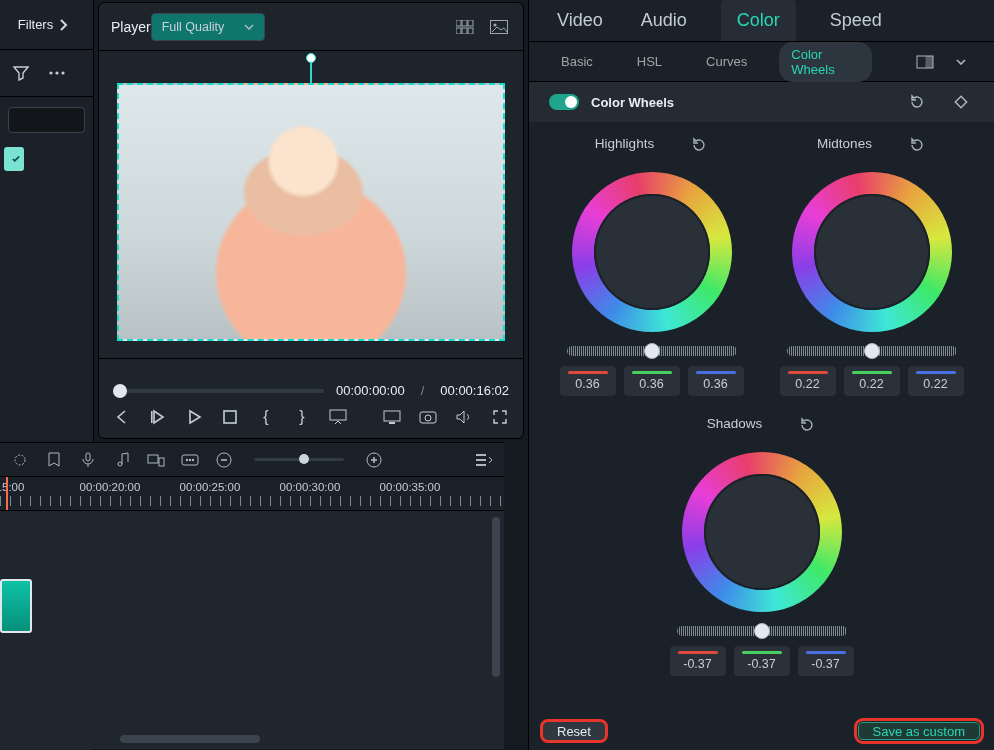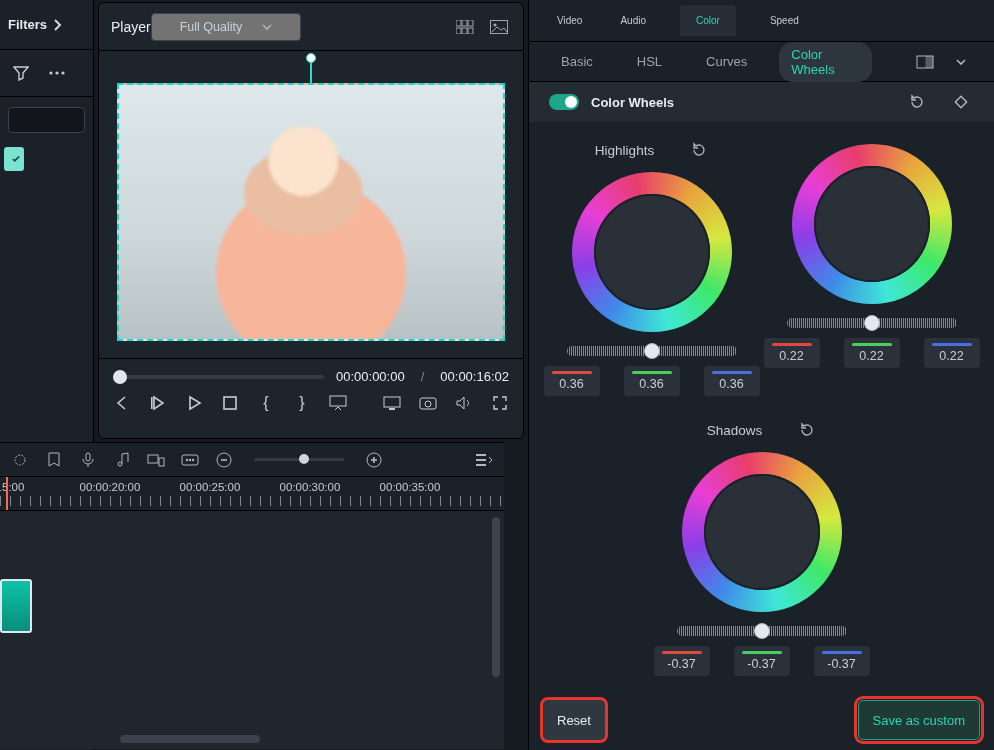--- a/index.html
+++ b/index.html
@@ -15,24 +15,23 @@
   }
   
   .left-strip {
     width: 94px;
     background: #1c2129;
     border-right: 1px solid #000;
     flex: 0 0 94px;
     display: flex; flex-direction: column;
   }
   .filters-head {
-    height: 50px; display:flex; align-items:center; justify-content:flex-start;
+    height: 50px; display:flex; align-items:center; justify-content:center;
     padding: 0 8px;
     border-bottom: 1px solid #000;
-    font-weight: bold;
   }
   .filters-head span { font-size: 13px; color:#e5ebf1; }
   .chev { width: 22px;height:22px; border-radius:4px; display:flex;align-items:center;justify-content:center;}
   .filters-row { display:flex; gap:10px; padding:10px 8px; align-items:center; border-bottom:1px solid #000;}
   .icon-btn {
     width: 26px; height: 26px;
     display:flex; align-items:center; justify-content:center;
     border-radius:4px; color:#aeb8c4;
   }
   .empty-list {
@@ -73,22 +72,22 @@
     margin: 2px 4px 4px 4px;
     border-radius: 6px;
     display:flex; flex-direction:column;
   }
   .player-head {
     height: 48px; display:flex; align-items:center; gap:0; padding:0 12px;
     border-bottom: 1px solid #000;
   }
   .player-title { color:#e7edf3; font-size:14px; }
   .quality-select {
-    background:#737373; border:1px solid #3b434e; border-radius:4px;
-    height:28px; padding:0 28px; display:flex; align-items:center; gap:20px;
+    background:#0f766e; border:1px solid #3b434e; border-radius:4px;
+    height:28px; padding:0 10px; display:flex; align-items:center; gap:20px;
     font-size:12.5px; color:#c8d2dc;
   }
   .player-head .spacer { flex:1; }
   .view-icons { display:flex; gap:10px;}
   .vicon { width:24px;height:24px;display:flex;align-items:center;justify-content:center; color:#9aa6b2;}
   .preview-wrap {
     flex:1; display:flex; align-items:flex-start; justify-content:center;
     padding: 8px 8px 0 8px;
     background:#1e242c;
   }
@@ -112,21 +111,21 @@
     border:1px solid #2fd9c7;
   }
   .handle.tc { top:-30px; left:calc(50% - 5px); }
   .handle-stem {
     position:absolute; top:-22px; left:calc(50% - 1px);
     width:2px; height:22px; background:#2fd9c7;
   }
 
   
   .transport {
-    height: 80px; padding: 10px 14px 6px; border-top:1px solid #000;
+    height: 80px; padding: 24px 14px 6px; border-top:1px solid #000;
   }
   .seek { display:flex; align-items:center; gap:12px; }
   .seek-track { flex:1; height:4px; background:#323a44; border-radius:2px; position:relative;}
   .seek-knob { position:absolute; top:-5px; left:0; width:14px;height:14px;border-radius:50%;background:#e1e7ee; }
   .tc { font-size:13px; color:#e7edf3; }
   .tc.sep { color:#7e8892; margin:0 4px;}
   .transport-btns { display:flex; gap:18px; margin-top:10px; align-items:center;}
   .tbtn { width:18px;height:18px;display:flex;align-items:center;justify-content:center;color:#c3ccd6;}
 
   
@@ -185,21 +184,21 @@
     flex:1;
     background:#1b2128;
     border-left:1px solid #000;
     display:flex; flex-direction:column;
     position:relative;
   }
   .maintabs {
     height:42px; display:flex; align-items:center; gap:30px; padding:0 24px;
     border-bottom: 1px solid #000;
   }
-  .maintabs .tab { font-size:10px; color:#c3ccd6; padding:10px 4px; cursor:pointer;}
+  .maintabs .tab { font-size:18px; color:#c3ccd6; padding:10px 4px; cursor:pointer;}
   .maintabs .tab.active {
     color:#28d7b5; background:#262d36; border-radius:4px 4px 0 0; padding:10px 16px;
   }
   .subtabs {
     height:40px; display:flex; align-items:center; gap:20px; padding:0 20px;
     border-bottom: 1px solid #000;
   }
   .subtabs .stab { font-size:13px; color:#a3a3a3; padding:5px 12px; border-radius:14px;}
   .subtabs .stab.active { background:#2d353f; color:#28d7b5;}
   .subtabs .spacer { flex:1;}
@@ -214,21 +213,21 @@
     width:30px;height:16px;border-radius:10px;background:#1fa58c;position:relative;
   }
   .toggle::after{content:'';position:absolute;width:12px;height:12px;border-radius:50%;background:#fff;top:2px;right:2px;}
 
   .wheels-area {
     flex:1; padding: 14px 18px; overflow:auto;
     background:#1b2128;
   }
   .wheel-row { display:flex; gap:30px; justify-content:center;}
   .wheel-col { width:190px; display:flex; flex-direction:column; align-items:center;}
-  .wheel-title { height:28px; display:flex; align-items:center; gap:36px; font-size:13.5px;}
+  .wheel-title { height:28px; display:flex; gap:36px; font-size:13.5px;}
   .wheel-title .reset-i { width:18px;height:18px;display:flex;align-items:center;justify-content:center;color:#a8b2bd;}
   .wheel {
     width: 160px; height:160px; border-radius:50%;
     background: conic-gradient(from -12deg, #e83e6b, #e8a43e, #d6e83e, #3ee868, #3ee8d6, #3e8be8, #8b3ee8, #e83ed6, #e83e6b);
     display:flex; align-items:center; justify-content:center;
     margin-top:8px;
   }
   .wheel .inner {
     width:116px;height:116px;border-radius:50%;
     background: radial-gradient(circle at center,#2a3038 0 100%);
@@ -236,40 +235,40 @@
   }
   .wheel-slider {
     margin-top:14px; width:180px; display:flex; align-items:center; justify-content:center;
   }
   .wslider-track {
     height:10px; width:170px; border-radius:5px;
     background: repeating-linear-gradient(90deg,#7e8892 0 1px, transparent 1px 2px);
     position:relative;
   }
   .wslider-knob { position:absolute;top:-3px;width:16px;height:16px;border-radius:50%;background:#e3e9ef;border:1px solid #adb7c1;}
-  .rgb-row { display:flex; gap:24px; margin-top:10px;}
+  .rgb-row { display:flex; gap:8px; margin-top:10px;}
   .rgb-cell {
     width:56px; background:#2a313a; border-radius:4px; padding:5px 0;
     display:flex; flex-direction:column; align-items:center; gap:3px;
     font-size:12.5px;
   }
   .rgb-bar { width:40px;height:3px;border-radius:2px;}
   .rgb-r .rgb-bar{background:#e04a3d;}
   .rgb-g .rgb-bar{background:#49cf5e;}
   .rgb-b .rgb-bar{background:#4a6fe0;}
 
   .shadow-wrap { display:flex; justify-content:center; margin-top:20px;}
 
   .footer-bar {
     position:absolute; bottom:10px; left:14px; right:14px;
     display:flex; align-items:center; gap:10px;
   }
   .footer-bar .spacer { flex:1;}
   .btn {
-    height:40px; padding:0 14px; border-radius:5px;
+    height:18px; padding:0 14px; border-radius:5px;
     background:#2f3740; color:#e7edf3; font-size:13px;
     display:flex; align-items:center;margin-top:41px;
   }
   .btn.accent { background:#1f3a34; color:#28d7b5; border:1px solid #1e9f88;}
   .hl-red { outline: 3px solid #e8352b; outline-offset:0; border-radius:5px;}
   .hl-red-save { outline: 3px solid #e8352b; outline-offset:1px; border-radius:5px;}
   svg { display:block; }
 </style>
 </head>
 <body>
@@ -572,20 +571,28 @@
               <span>0.36</span>
             </div>
           <div class="rgb-cell rgb-b">
               <div class="rgb-bar"></div>
               <span>0.36</span>
             </div>
         </div>
       </div>
 
       <div class="wheel-col">
+        <div class="wheel-title">
+          <span>Midtones</span>
+          <div class="reset-i">
+              <svg width="16" height="16" viewBox="0 0 16 16">
+                <path d="M3 8a5 5 0 1 0 2-4L3 2v4h4" fill="none" stroke="#a8b2bd" stroke-width="1.4"></path>
+              </svg>
+            </div>
+        </div>
         <div class="wheel">
             <div class="inner"></div>
           </div>
         <div class="wheel-slider">
           <div class="wslider-track">
               <div class="wslider-knob" style="left:calc(50% - 8px)"></div>
             </div>
         </div>
         <div class="rgb-row">
           <div class="rgb-cell rgb-r">

